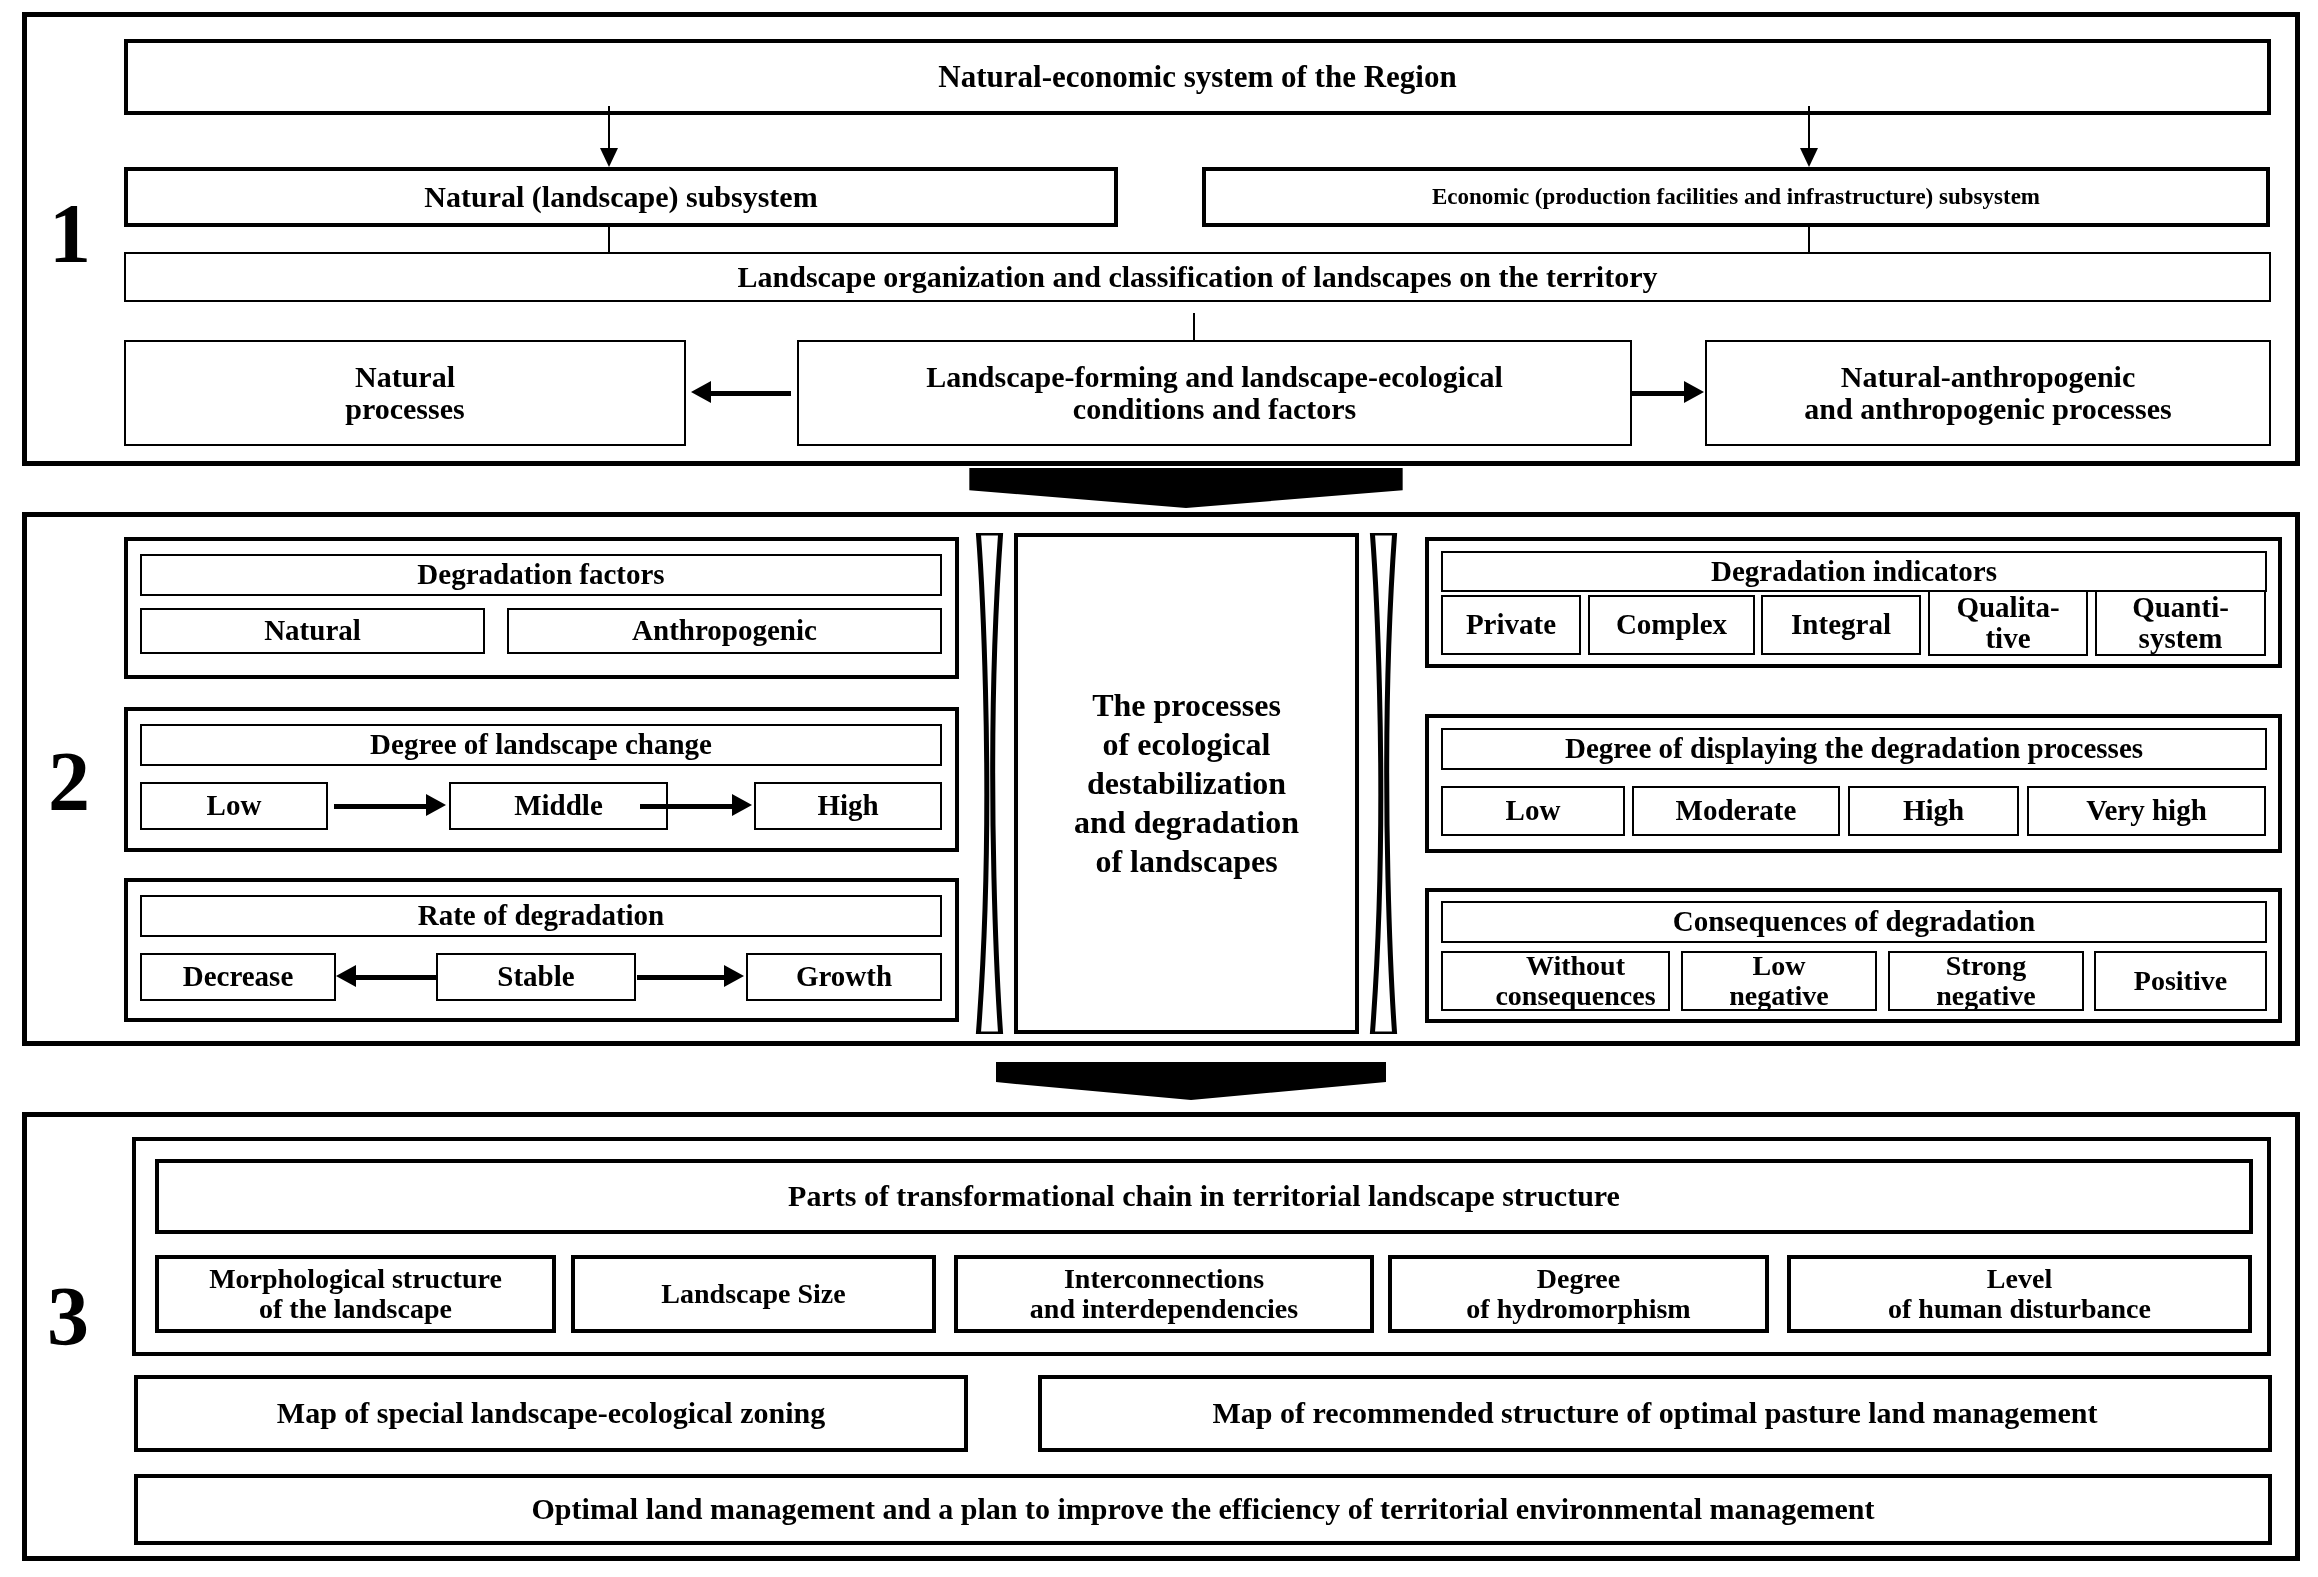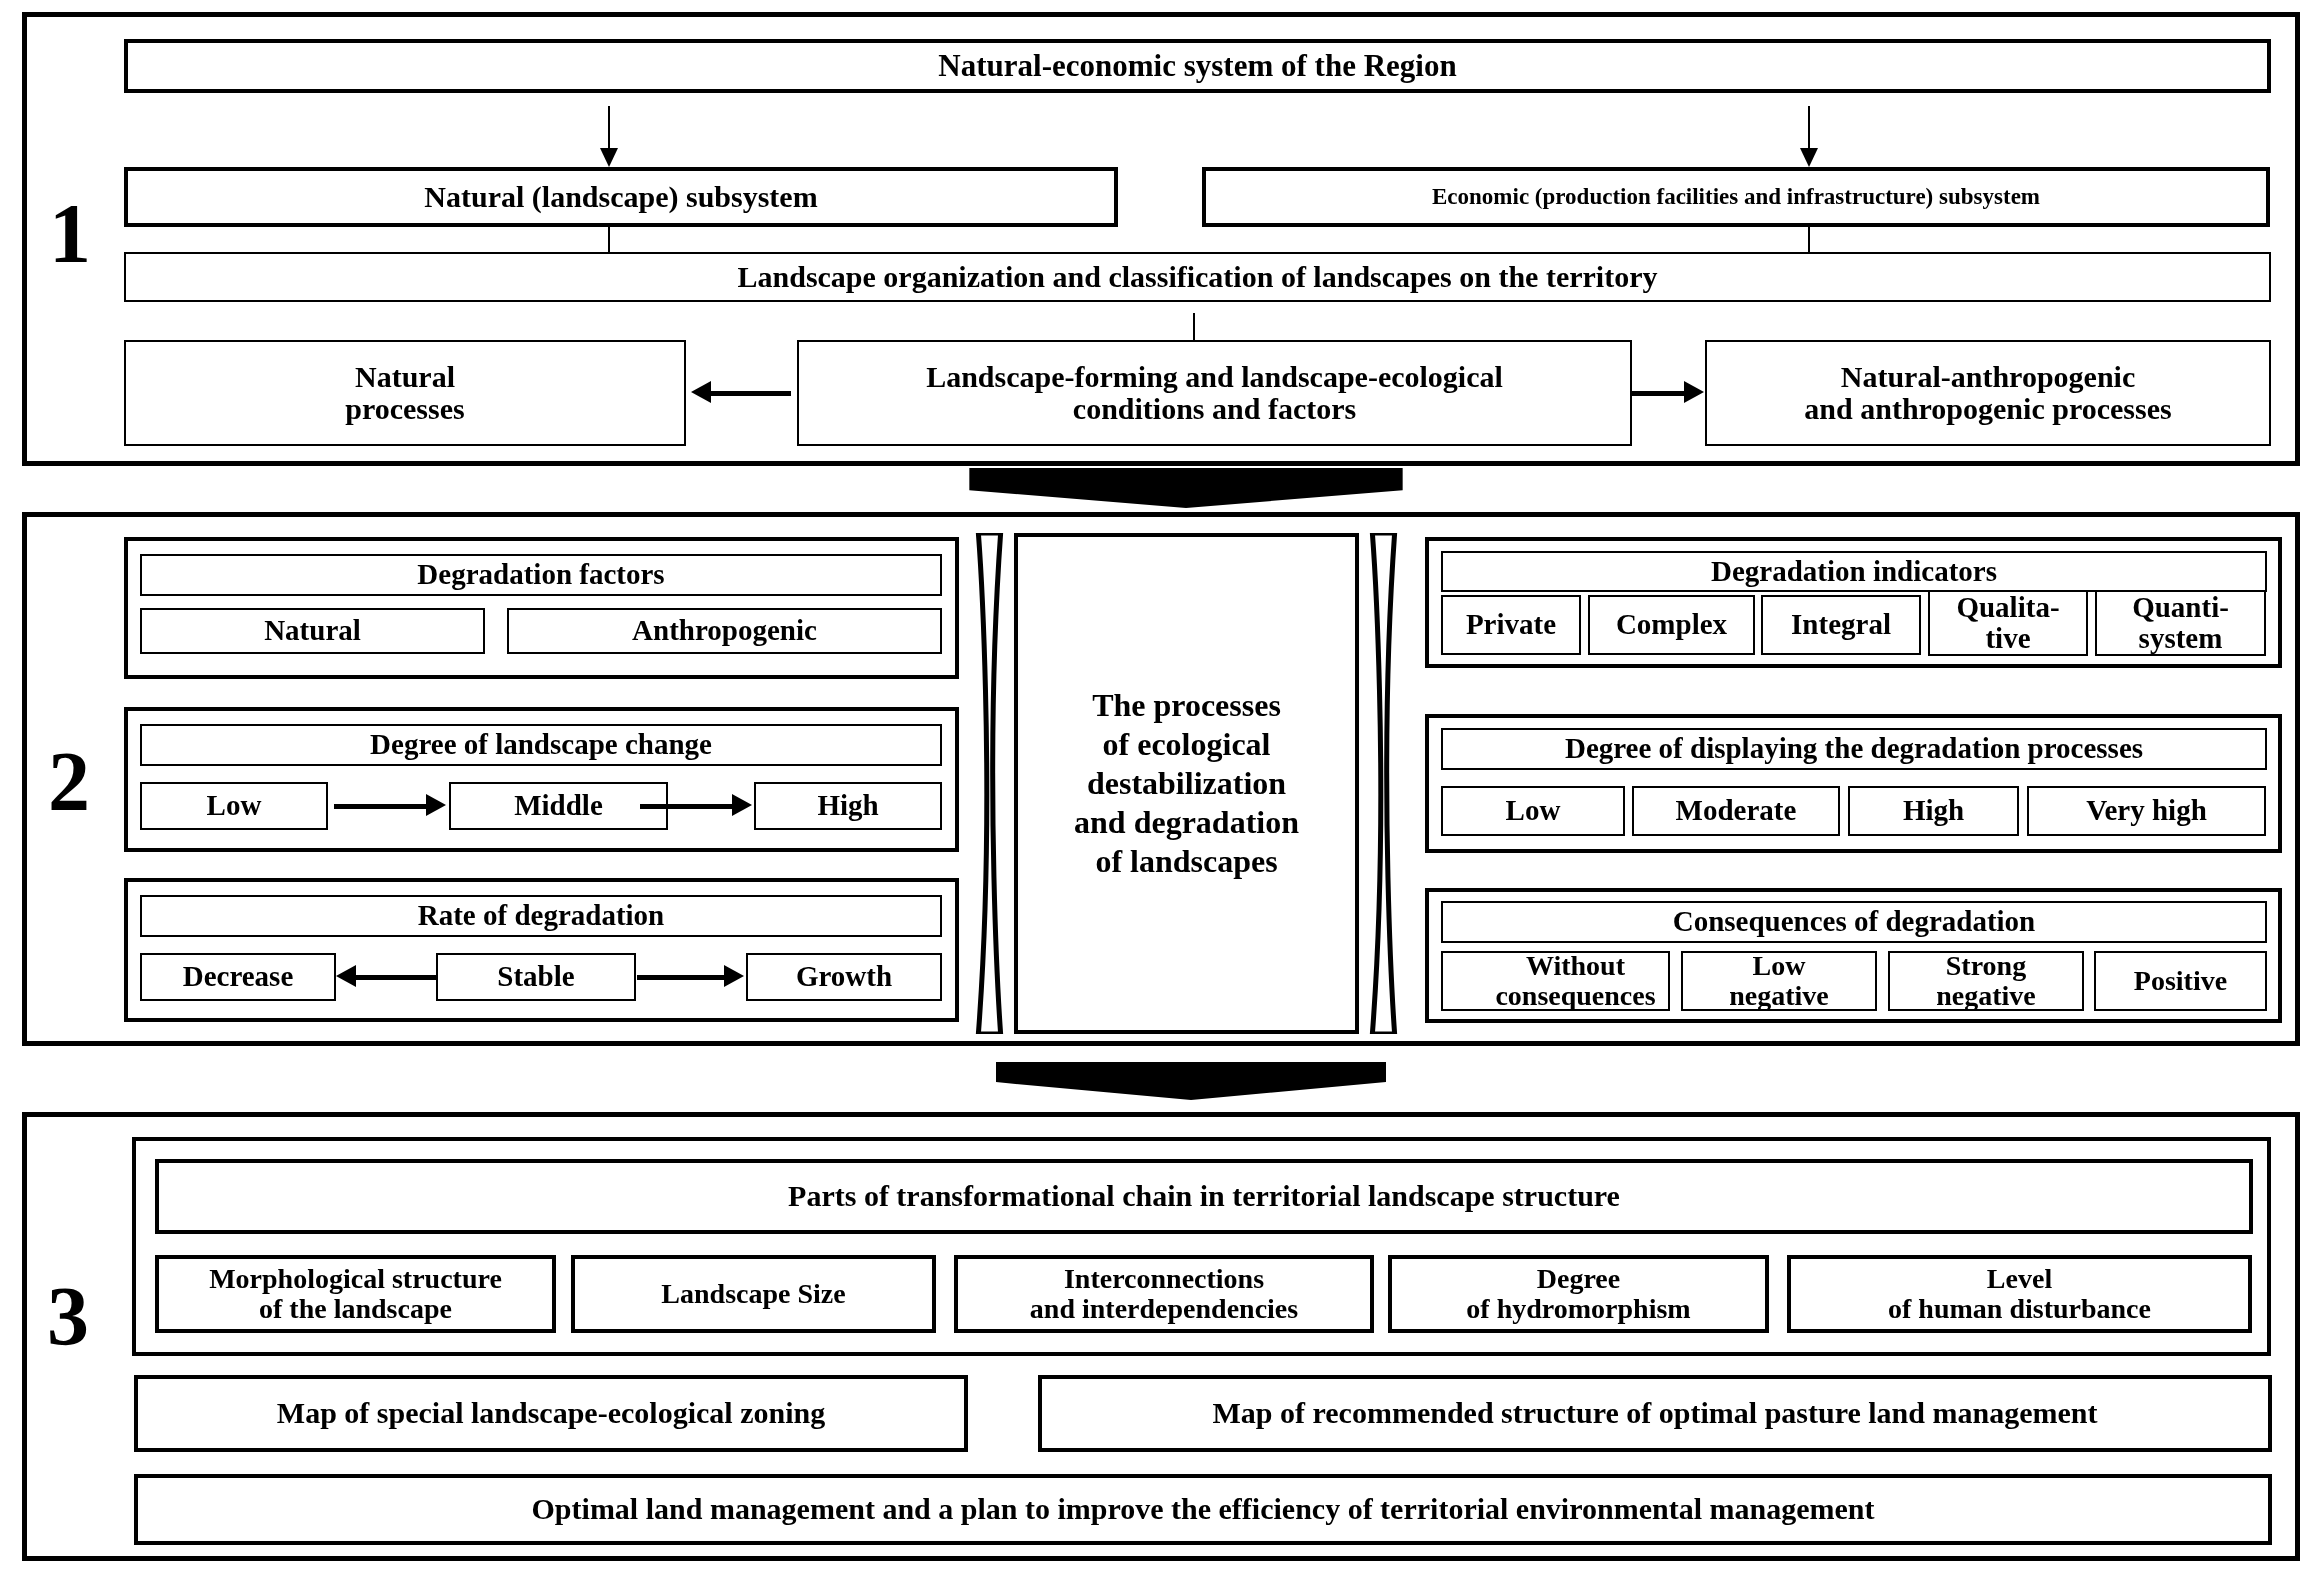--- a/index.html
+++ b/index.html
@@ -67,21 +67,21 @@
 </style>
 </head>
 <body>
 
 <div class="canvas">
 
   <div class="group bx-outer" style="left:22px;top:12.2px;width:2278px;height:454px;border-width:5px;"></div>
 
   <div class="stage-num" style="left:49px;top:192px;font-size:84px;">1</div>
 
-  <div class="bx bx-thick" style="left:124px;top:39px;width:2147px;height:54px;font-size:31px;justify-content:center;">
+  <div class="bx bx-thick" style="left:124px;top:39px;width:2147px;height:76px;font-size:31px;justify-content:center;">
     <span>Natural-economic system of the Region</span>
   </div>
 
   <div class="arrow-v" style="left:598px;top:106px;width:22px;height:61px;">
     <div class="shaft" style="height:42px;"></div>
     <div class="head" style="top:42px;"></div>
   </div>
   <div class="arrow-v" style="left:1798px;top:106px;width:22px;height:61px;">
     <div class="shaft" style="height:42px;"></div>
     <div class="head" style="top:42px;"></div>

